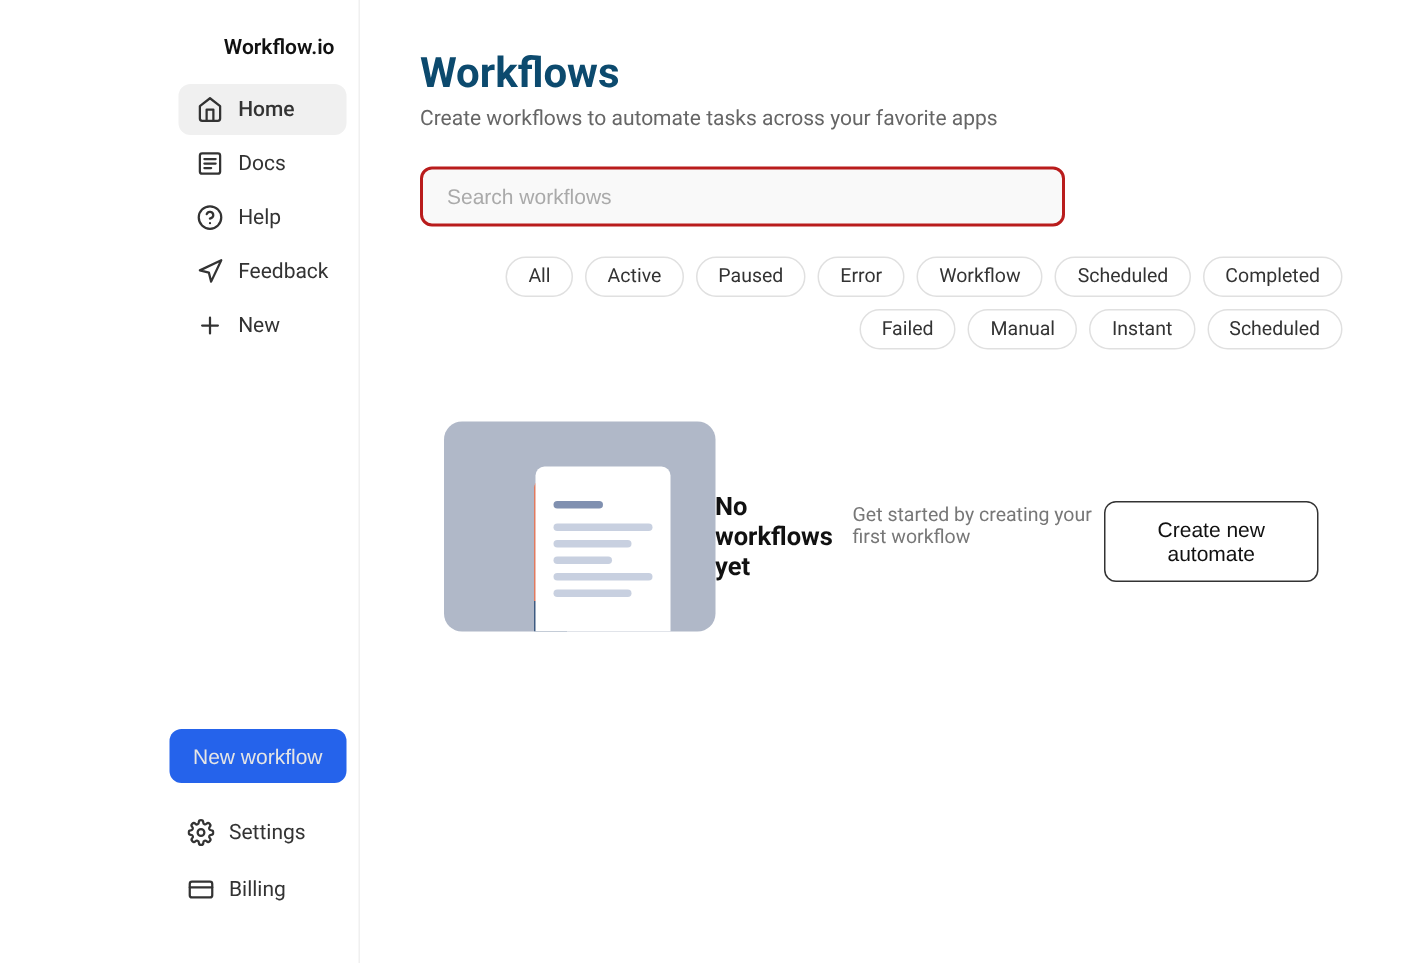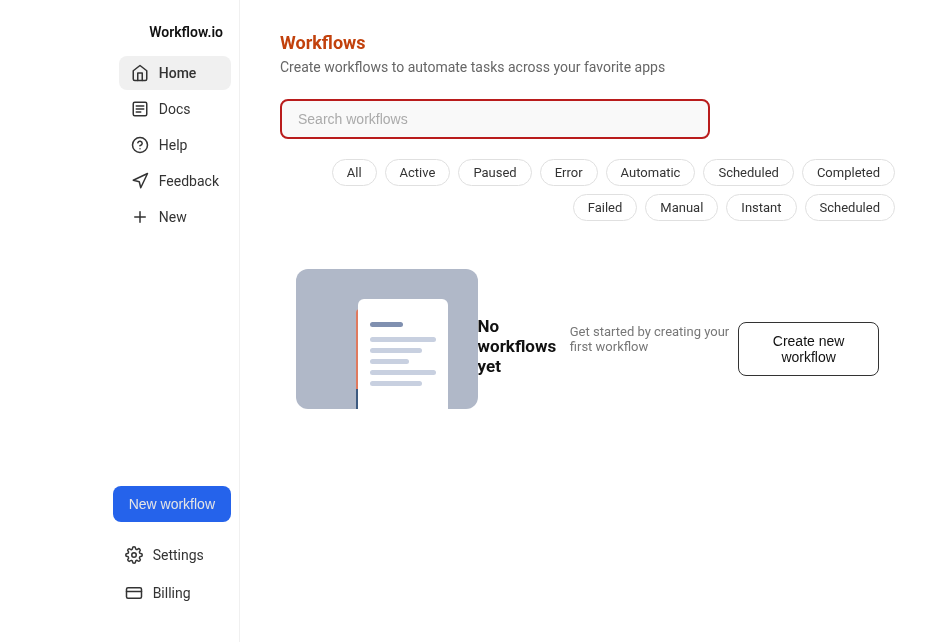--- a/index.html
+++ b/index.html
@@ -91,23 +91,23 @@
     }
 
     
     .main {
       flex: 1;
       padding: 32px 40px;
       overflow-y: auto;
       background: #fff;
     }
     .page-title {
-      font-size: 18px;
+      font-size: 28px;
       font-weight: 700;
-      color: #c2410c;
+      color: #0c4a6e;
       margin-bottom: 6px;
     }
     .page-subtitle {
       font-size: 14px;
       color: #666;
       margin-bottom: 24px;
     }
 
     
     .search-container {
@@ -334,21 +334,21 @@
 
   <div class="search-container">
     <input type="text" class="search-input" placeholder="Search workflows" style="">
   </div>
 
   <div class="filter-tags" id="filter-tags-container">
       <div class="filter-tag">All</div>
       <div class="filter-tag">Active</div>
       <div class="filter-tag">Paused</div>
       <div class="filter-tag">Error</div>
-      <div class="filter-tag">Automatic</div>
+      <div class="filter-tag">Workflow</div>
       <div class="filter-tag">Scheduled</div>
       <div class="filter-tag">Completed</div>
       <div class="filter-tag">Failed</div>
       <div class="filter-tag">Manual</div>
       <div class="filter-tag">Instant</div>
       <div class="filter-tag">Scheduled</div>
     </div>
 
   <div class="empty-state">
     <div class="empty-illustration">
@@ -357,15 +357,15 @@
         <div class="illus-doc-header"></div>
         <div class="illus-doc-line long"></div>
         <div class="illus-doc-line medium"></div>
         <div class="illus-doc-line short"></div>
         <div class="illus-doc-line long"></div>
         <div class="illus-doc-line medium"></div>
       </div>
     </div>
     <div class="empty-title">No workflows yet</div>
     <div class="empty-subtitle">Get started by creating your first workflow</div>
-    <button class="create-btn">Create new workflow</button>
+    <button class="create-btn">Create new automate</button>
   </div>
 </main>
 
 </body></html>

